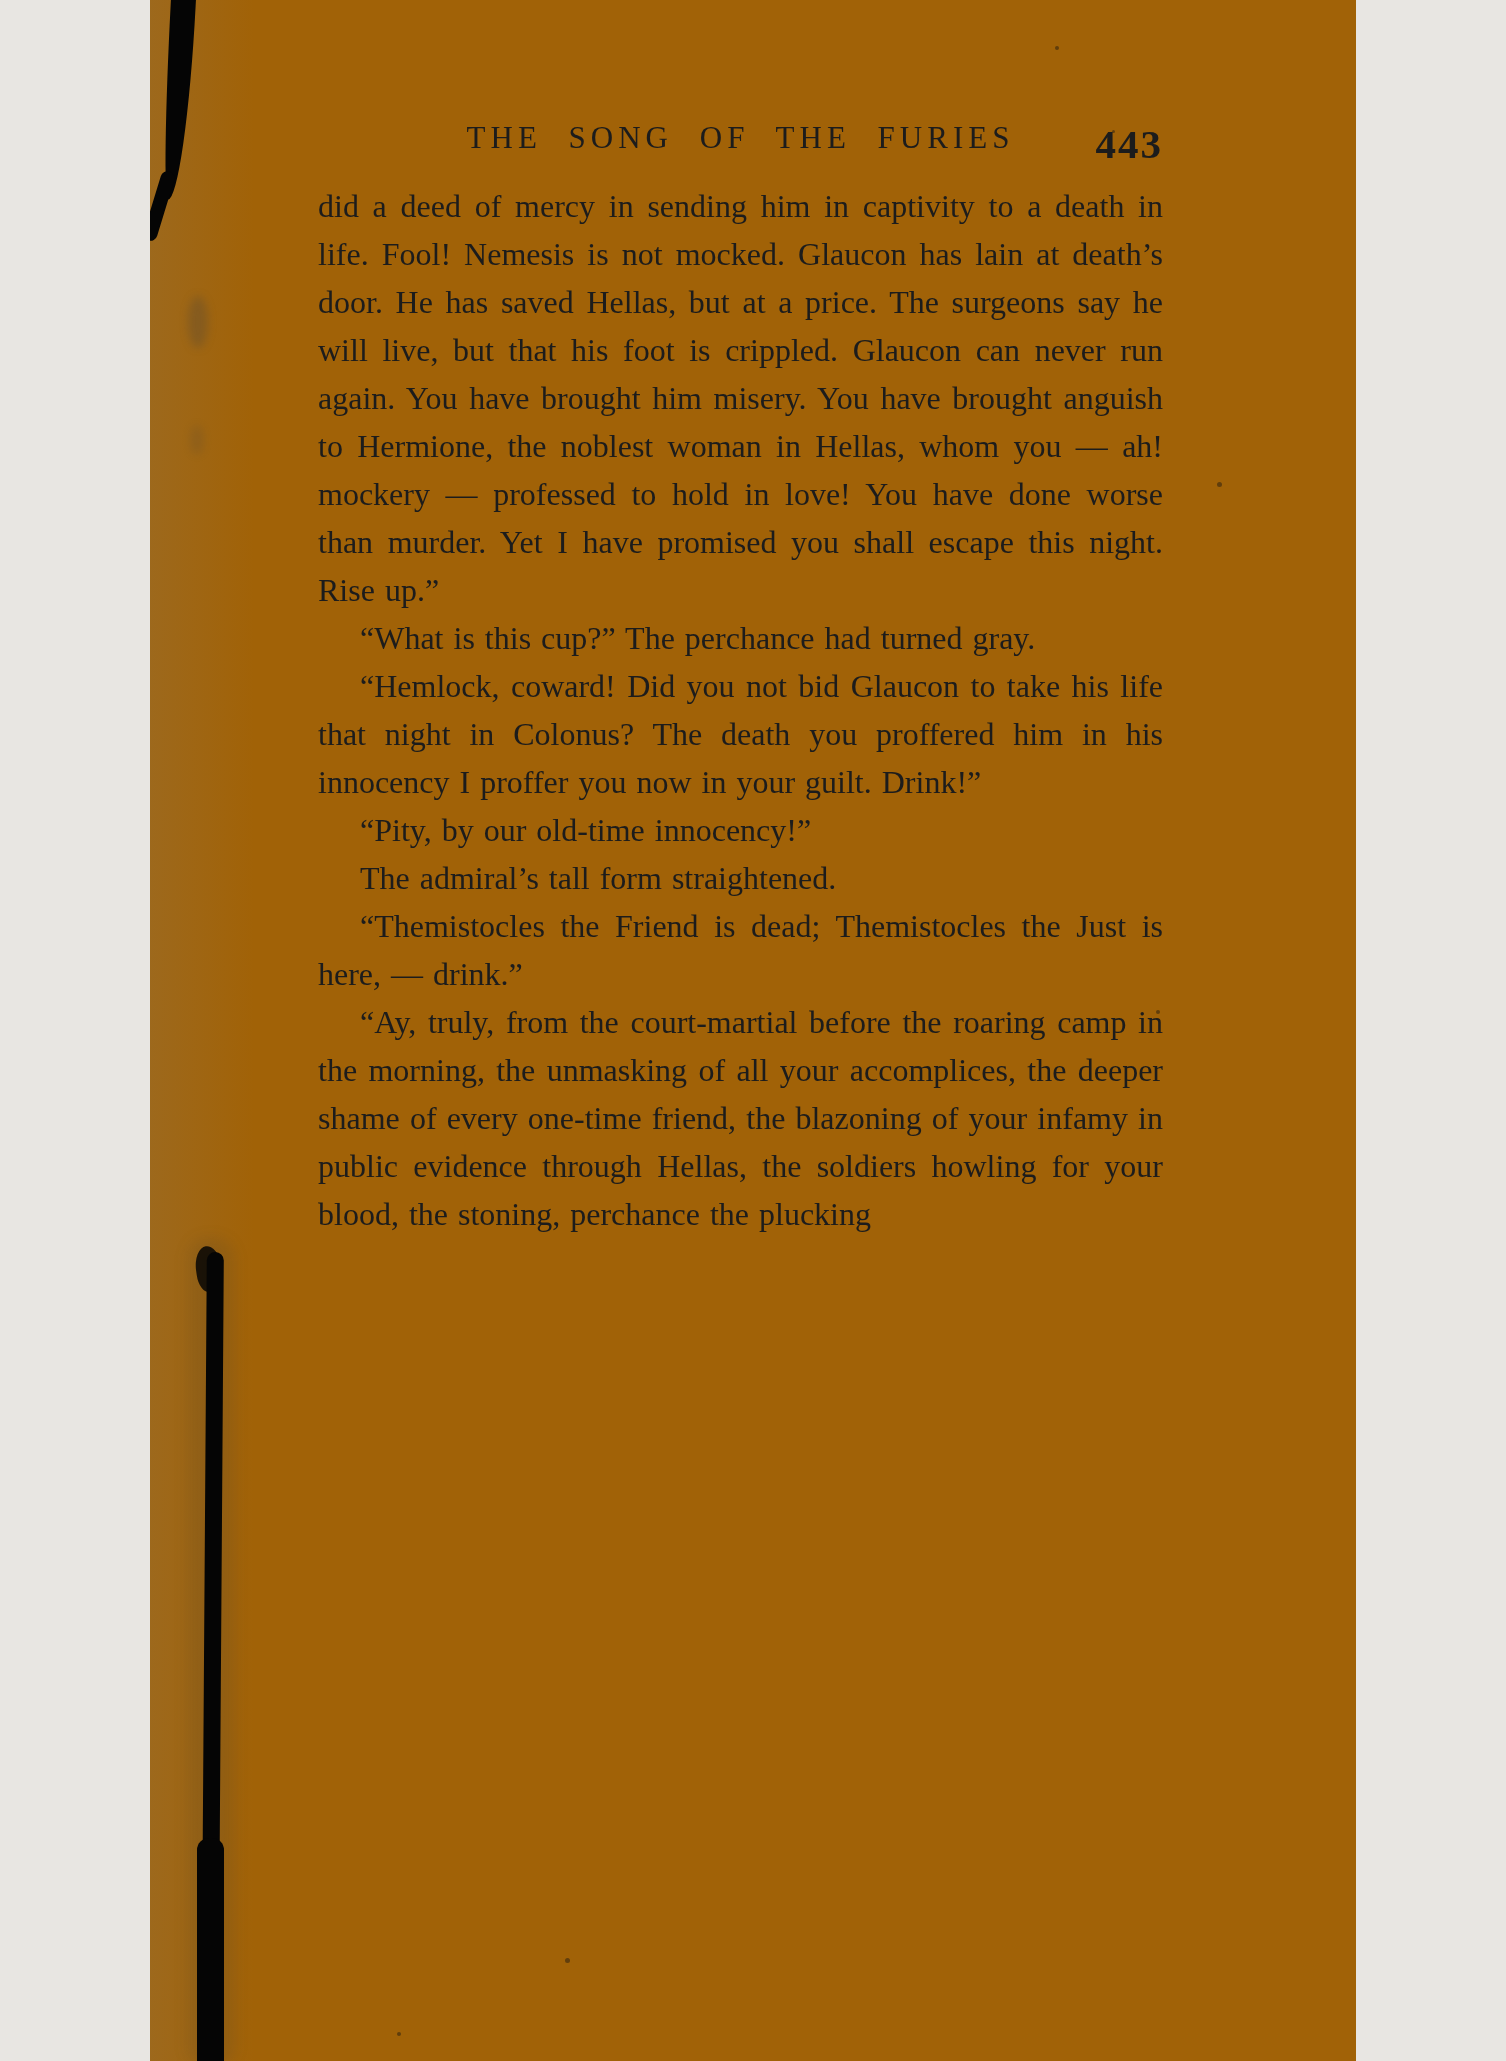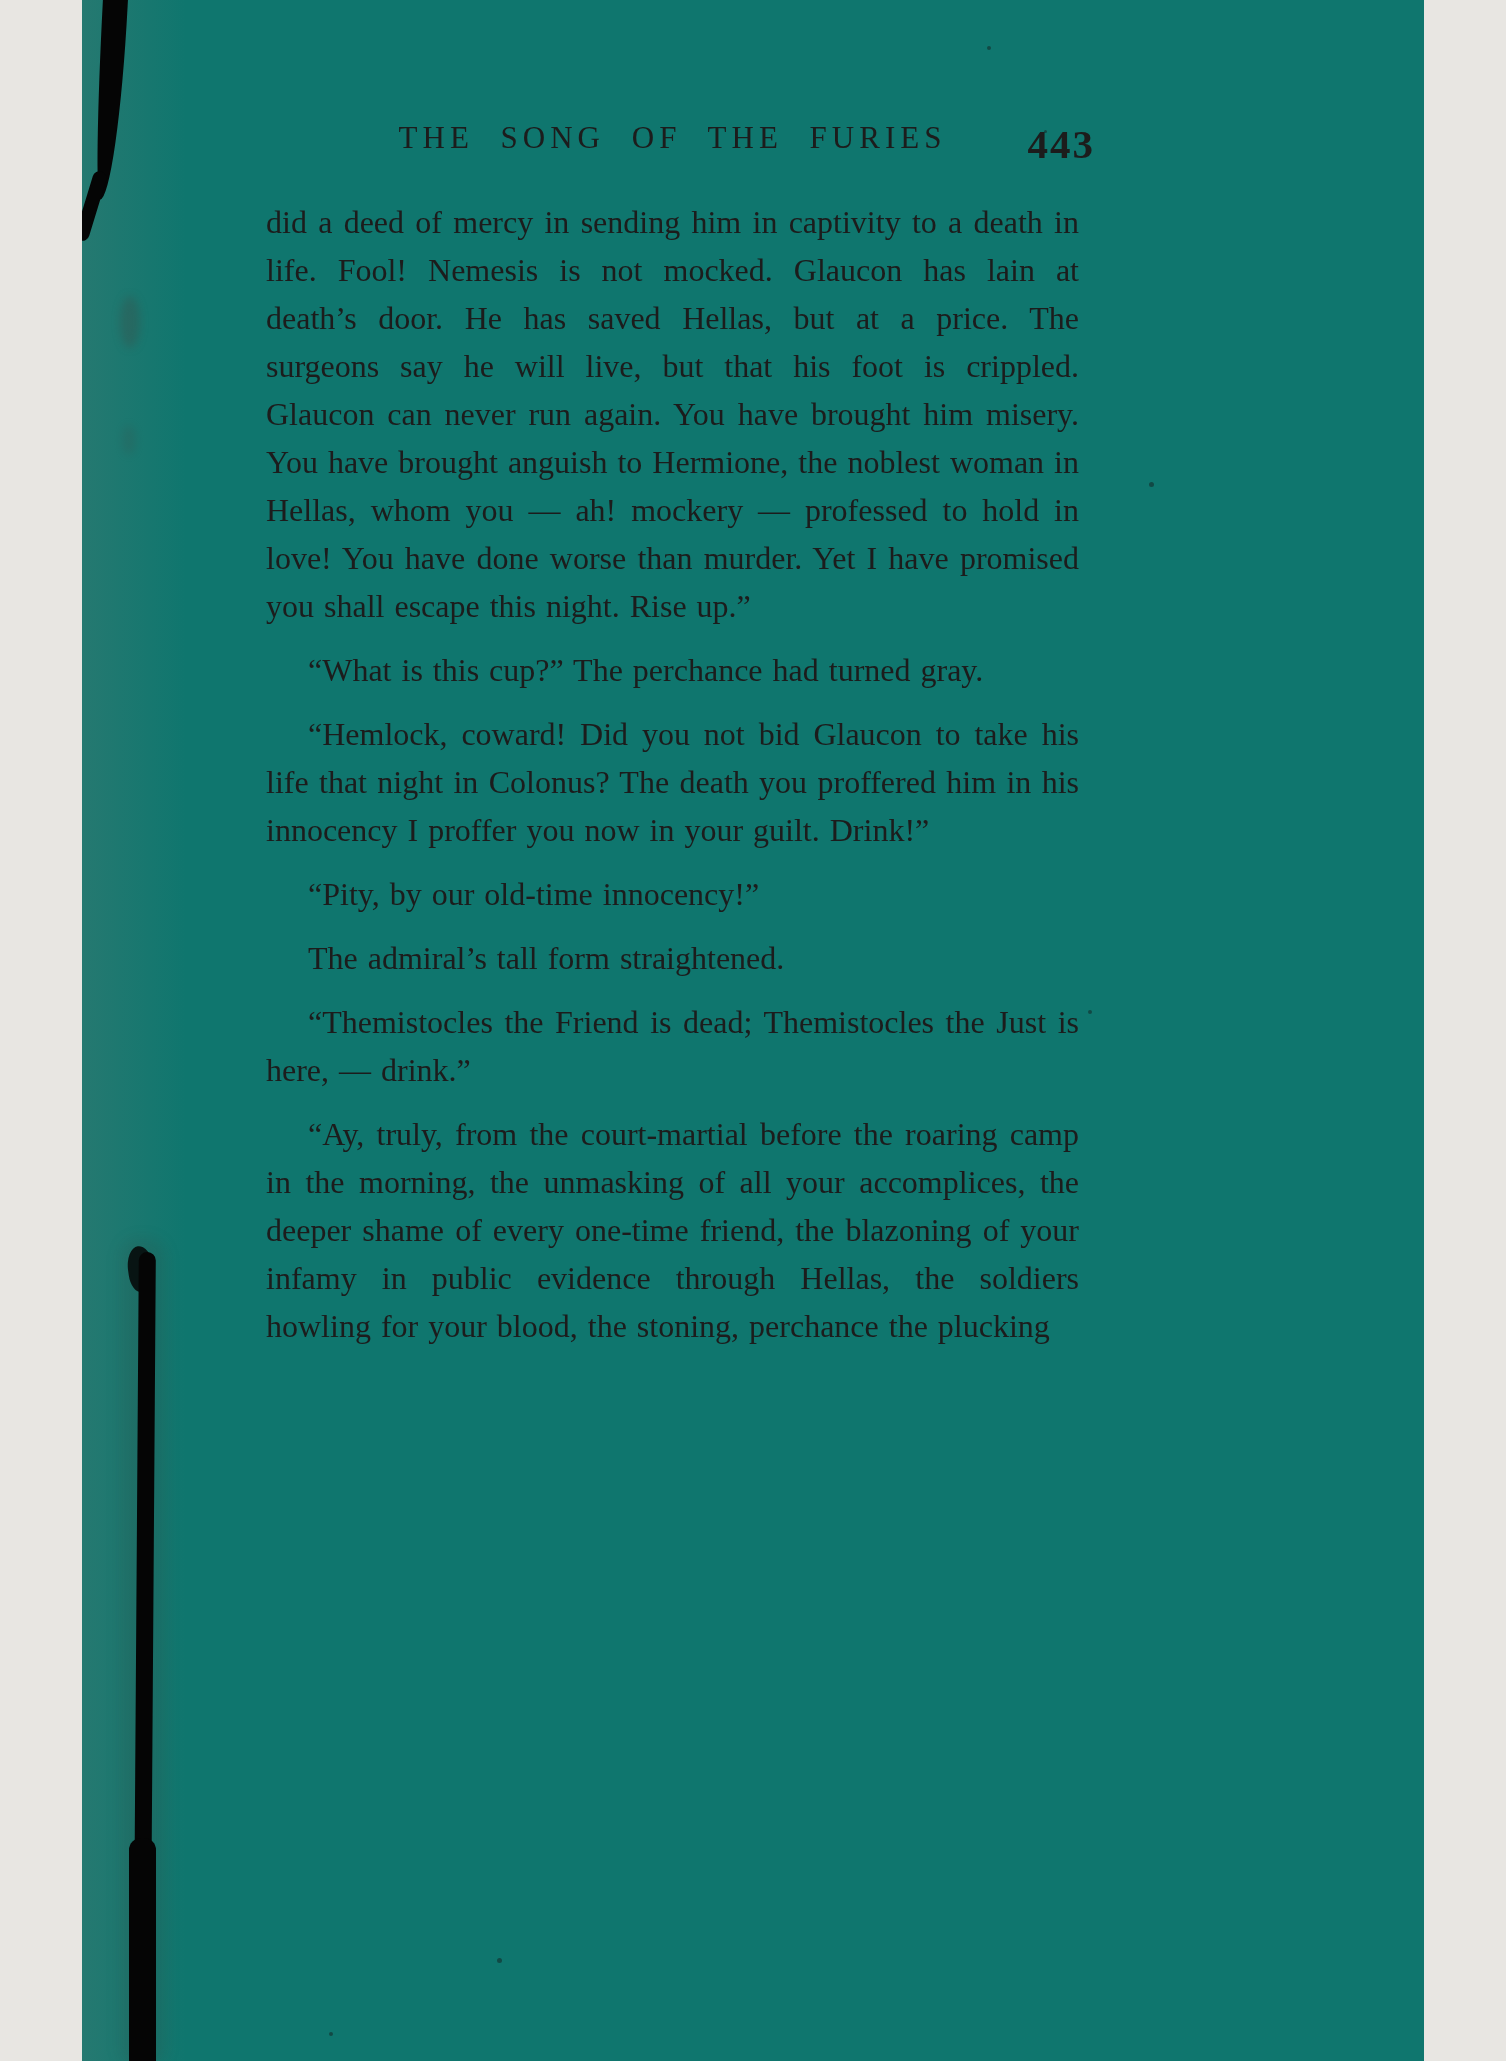--- a/index.html
+++ b/index.html
@@ -1,20 +1,20 @@
 <!DOCTYPE html>
 <html><head>
 <meta charset="utf-8">
 <style>
   html, body { margin: 0; padding: 0; background: #e8e6e2; }
   .page {
     position: relative;
-    width: 1342px;
+    width: 1206px;
     height: 2061px;
-    background: #0f766e;
+    background: #a16207;
     overflow: hidden;
     font-family: "Liberation Serif", "DejaVu Serif", serif;
     color: #1c1c1c;
     margin: 0 auto;
   }
   
   .edge-shade {
     position: absolute;
     left: 0; top: 0;
     width: 110px; height: 100%;
@@ -75,21 +75,21 @@
     letter-spacing: 2px;
   }
   .page-body {
     position: absolute;
     top: 182px; left: 168px; width: 845px;
     text-align: justify;
     font-size: 32px;
     line-height: 48px;
     word-spacing: 2px;
   }
-  .para { margin: 16px; text-indent: 42px; font-family: Liberation Serif, serif; }
+  .para { margin: 0; text-indent: 42px; font-family: Liberation Serif, serif; }
   .para.no-indent { text-indent: 0; }
 </style>
 </head>
 <body>
 
 <div class="page">
 
   <div class="edge-shade"></div>
 
   <div class="artifact art-top-1"></div>

